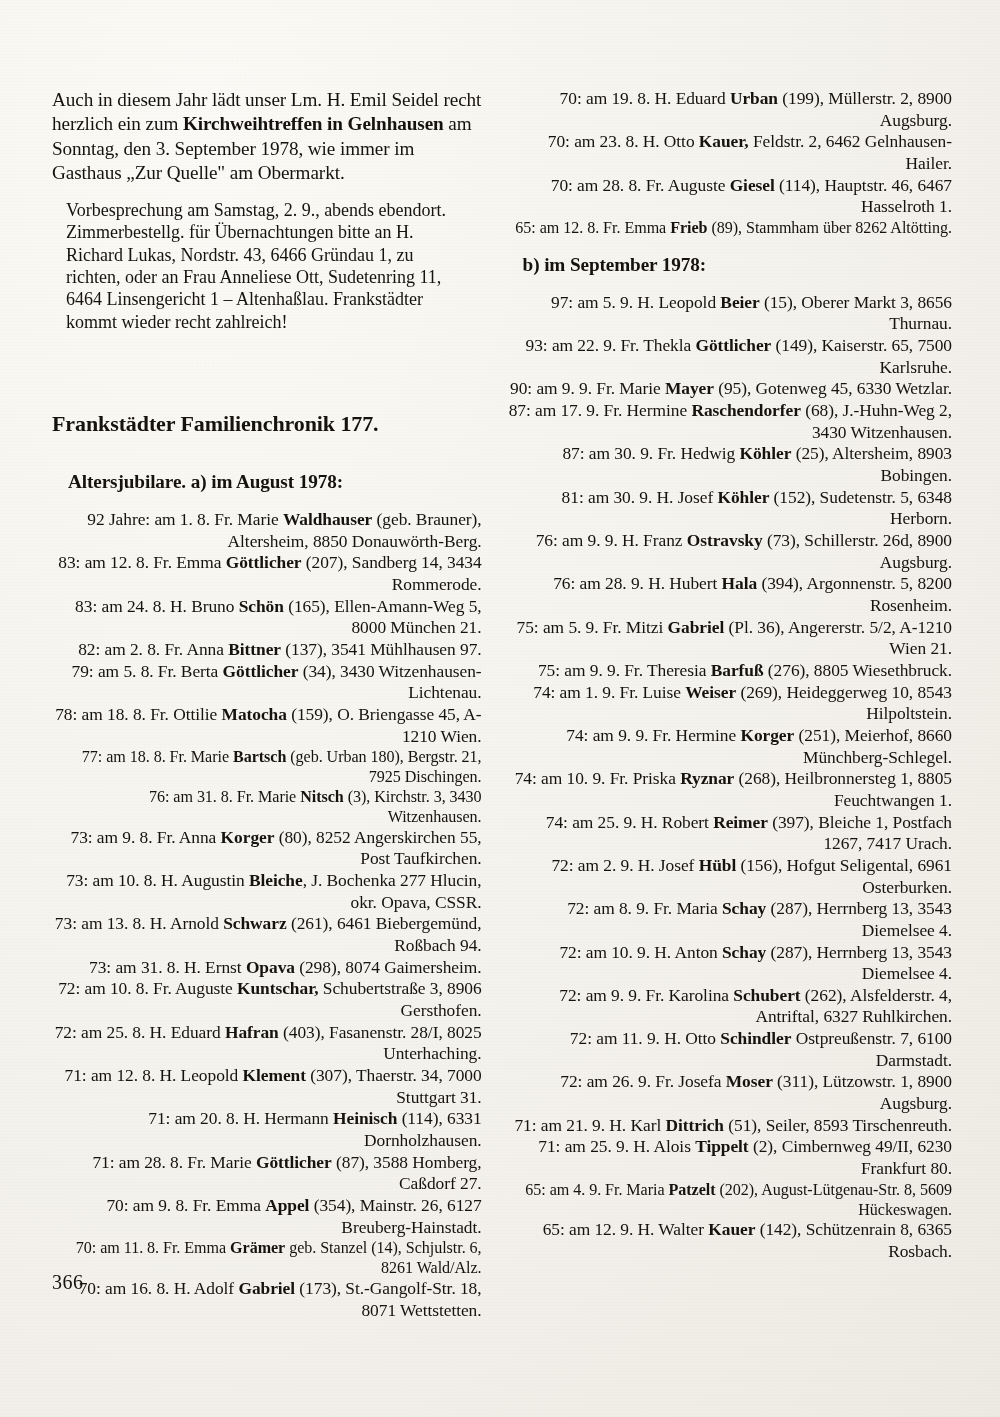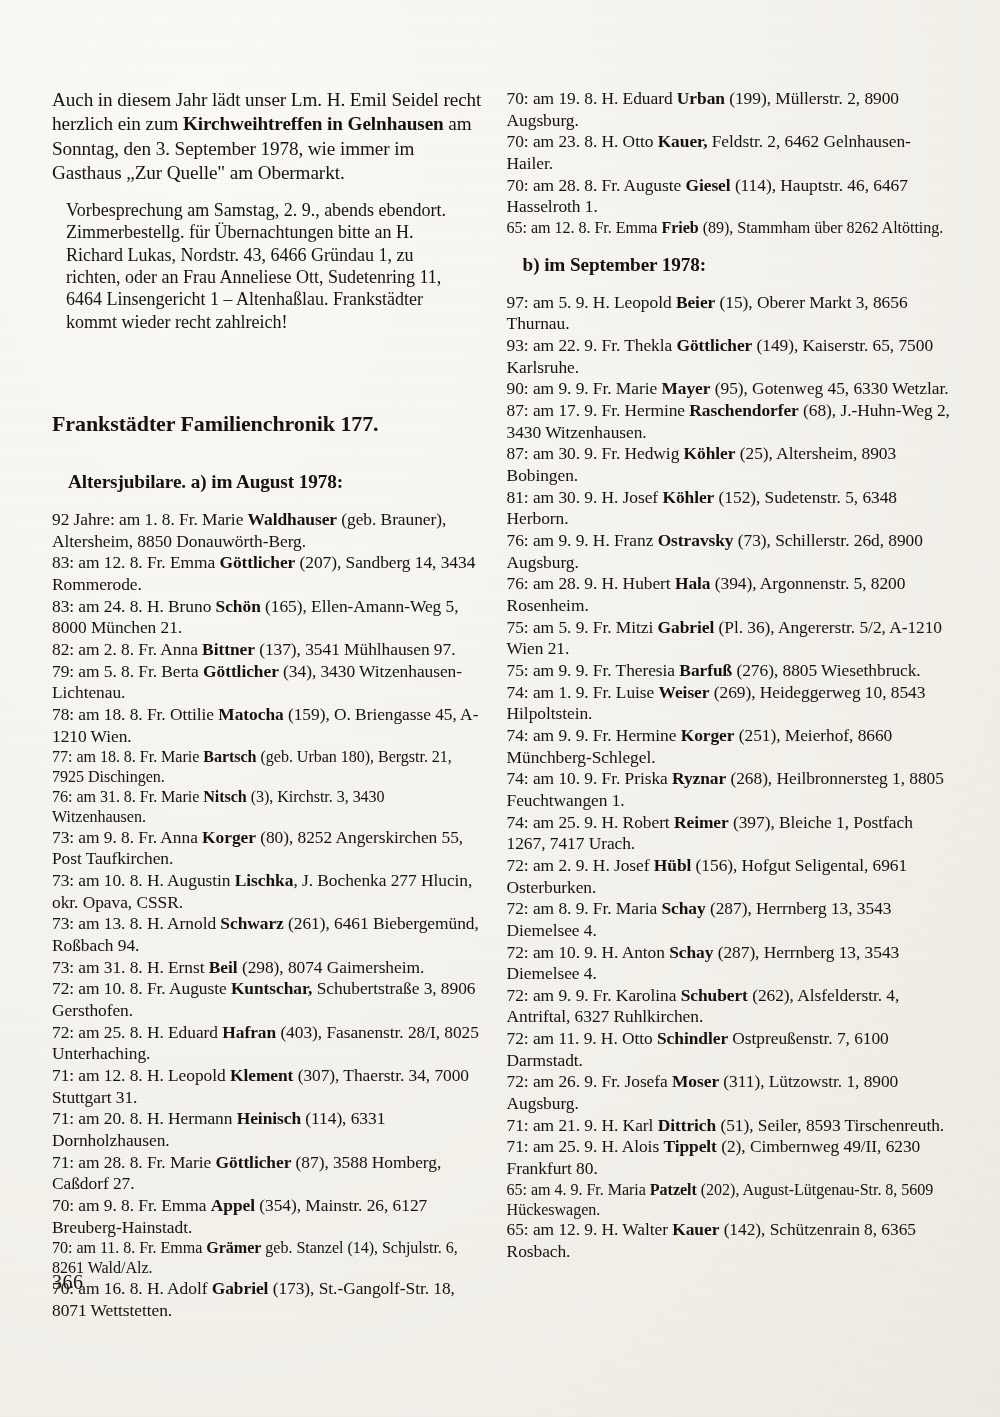--- a/index.html
+++ b/index.html
@@ -44,20 +44,21 @@
     width: 434px;
   }
   .col.right { width: 450px; }
 
   p.entry {
     margin: 0 0 0 0;
     font-size: 17.4px;
     line-height: 1.245;
     text-indent: 0;
     letter-spacing: -0.05px;
+    text-align: right;
   }
   p.entry.small {
     font-size: 16.1px;
     line-height: 1.235;
   }
   p.lede {
     margin: 0;
     font-size: 19.2px;
     line-height: 1.265;
     letter-spacing: -0.1px;
@@ -112,23 +113,23 @@
       <div>
           <p class="entry">92 Jahre: am 1. 8. Fr. Marie <b>Waldhauser</b> (geb. Brauner), Altersheim, 8850 Donauwörth-Berg.</p>
           <p class="entry">83: am 12. 8. Fr. Emma <b>Göttlicher</b> (207), Sandberg 14, 3434 Rommerode.</p>
           <p class="entry">83: am 24. 8. H. Bruno <b>Schön</b> (165), Ellen-Amann-Weg 5, 8000 München 21.</p>
           <p class="entry">82: am 2. 8. Fr. Anna <b>Bittner</b> (137), 3541 Mühlhausen 97.</p>
           <p class="entry">79: am 5. 8. Fr. Berta <b>Göttlicher</b> (34), 3430 Witzenhausen-Lichtenau.</p>
           <p class="entry">78: am 18. 8. Fr. Ottilie <b>Matocha</b> (159), O. Briengasse 45, A-1210 Wien.</p>
           <p class="entry small">77: am 18. 8. Fr. Marie <b>Bartsch</b> (geb. Urban 180), Bergstr. 21, 7925 Dischingen.</p>
           <p class="entry small">76: am 31. 8. Fr. Marie <b>Nitsch</b> (3), Kirchstr. 3, 3430 Witzenhausen.</p>
           <p class="entry">73: am 9. 8. Fr. Anna <b>Korger</b> (80), 8252 Angerskirchen 55, Post Taufkirchen.</p>
-          <p class="entry">73: am 10. 8. H. Augustin <b>Lischka</b>, J. Bochenka 277 Hlucin, okr. Opava, CSSR.</p>
+          <p class="entry">73: am 10. 8. H. Augustin <b>Bleiche</b>, J. Bochenka 277 Hlucin, okr. Opava, CSSR.</p>
           <p class="entry">73: am 13. 8. H. Arnold <b>Schwarz</b> (261), 6461 Biebergemünd, Roßbach 94.</p>
-          <p class="entry">73: am 31. 8. H. Ernst <b>Beil</b> (298), 8074 Gaimersheim.</p>
+          <p class="entry">73: am 31. 8. H. Ernst <b>Opava</b> (298), 8074 Gaimersheim.</p>
           <p class="entry">72: am 10. 8. Fr. Auguste <b>Kuntschar,</b> Schubertstraße 3, 8906 Gersthofen.</p>
           <p class="entry">72: am 25. 8. H. Eduard <b>Hafran</b> (403), Fasanenstr. 28/I, 8025 Unterhaching.</p>
           <p class="entry">71: am 12. 8. H. Leopold <b>Klement</b> (307), Thaerstr. 34, 7000 Stuttgart 31.</p>
           <p class="entry">71: am 20. 8. H. Hermann <b>Heinisch</b> (114), 6331 Dornholzhausen.</p>
           <p class="entry">71: am 28. 8. Fr. Marie <b>Göttlicher</b> (87), 3588 Homberg, Caßdorf 27.</p>
           <p class="entry">70: am 9. 8. Fr. Emma <b>Appel</b> (354), Mainstr. 26, 6127 Breuberg-Hainstadt.</p>
           <p class="entry small">70: am 11. 8. Fr. Emma <b>Grämer</b> geb. Stanzel (14), Schjulstr. 6, 8261 Wald/Alz.</p>
           <p class="entry">70: am 16. 8. H. Adolf <b>Gabriel</b> (173), St.-Gangolf-Str. 18, 8071 Wettstetten.</p>
         </div>
     </div>

